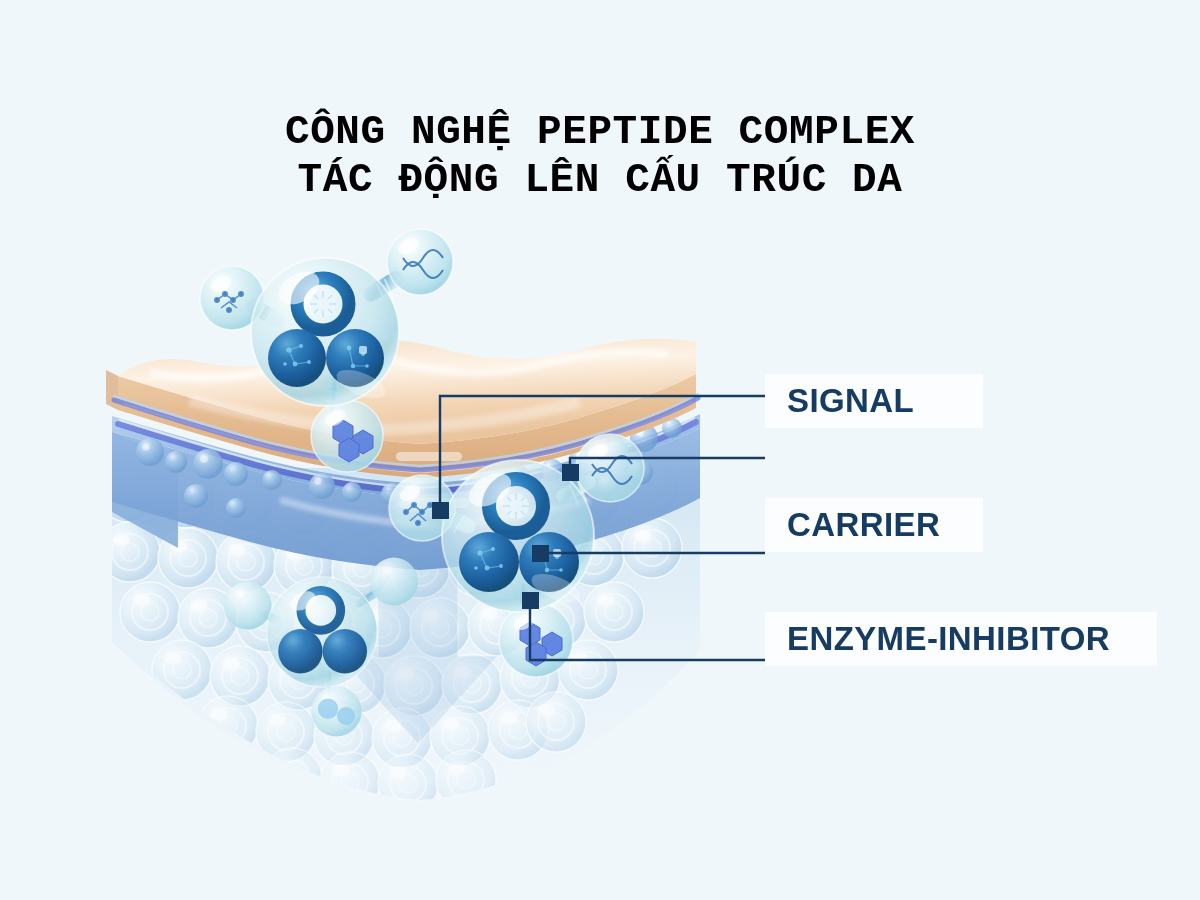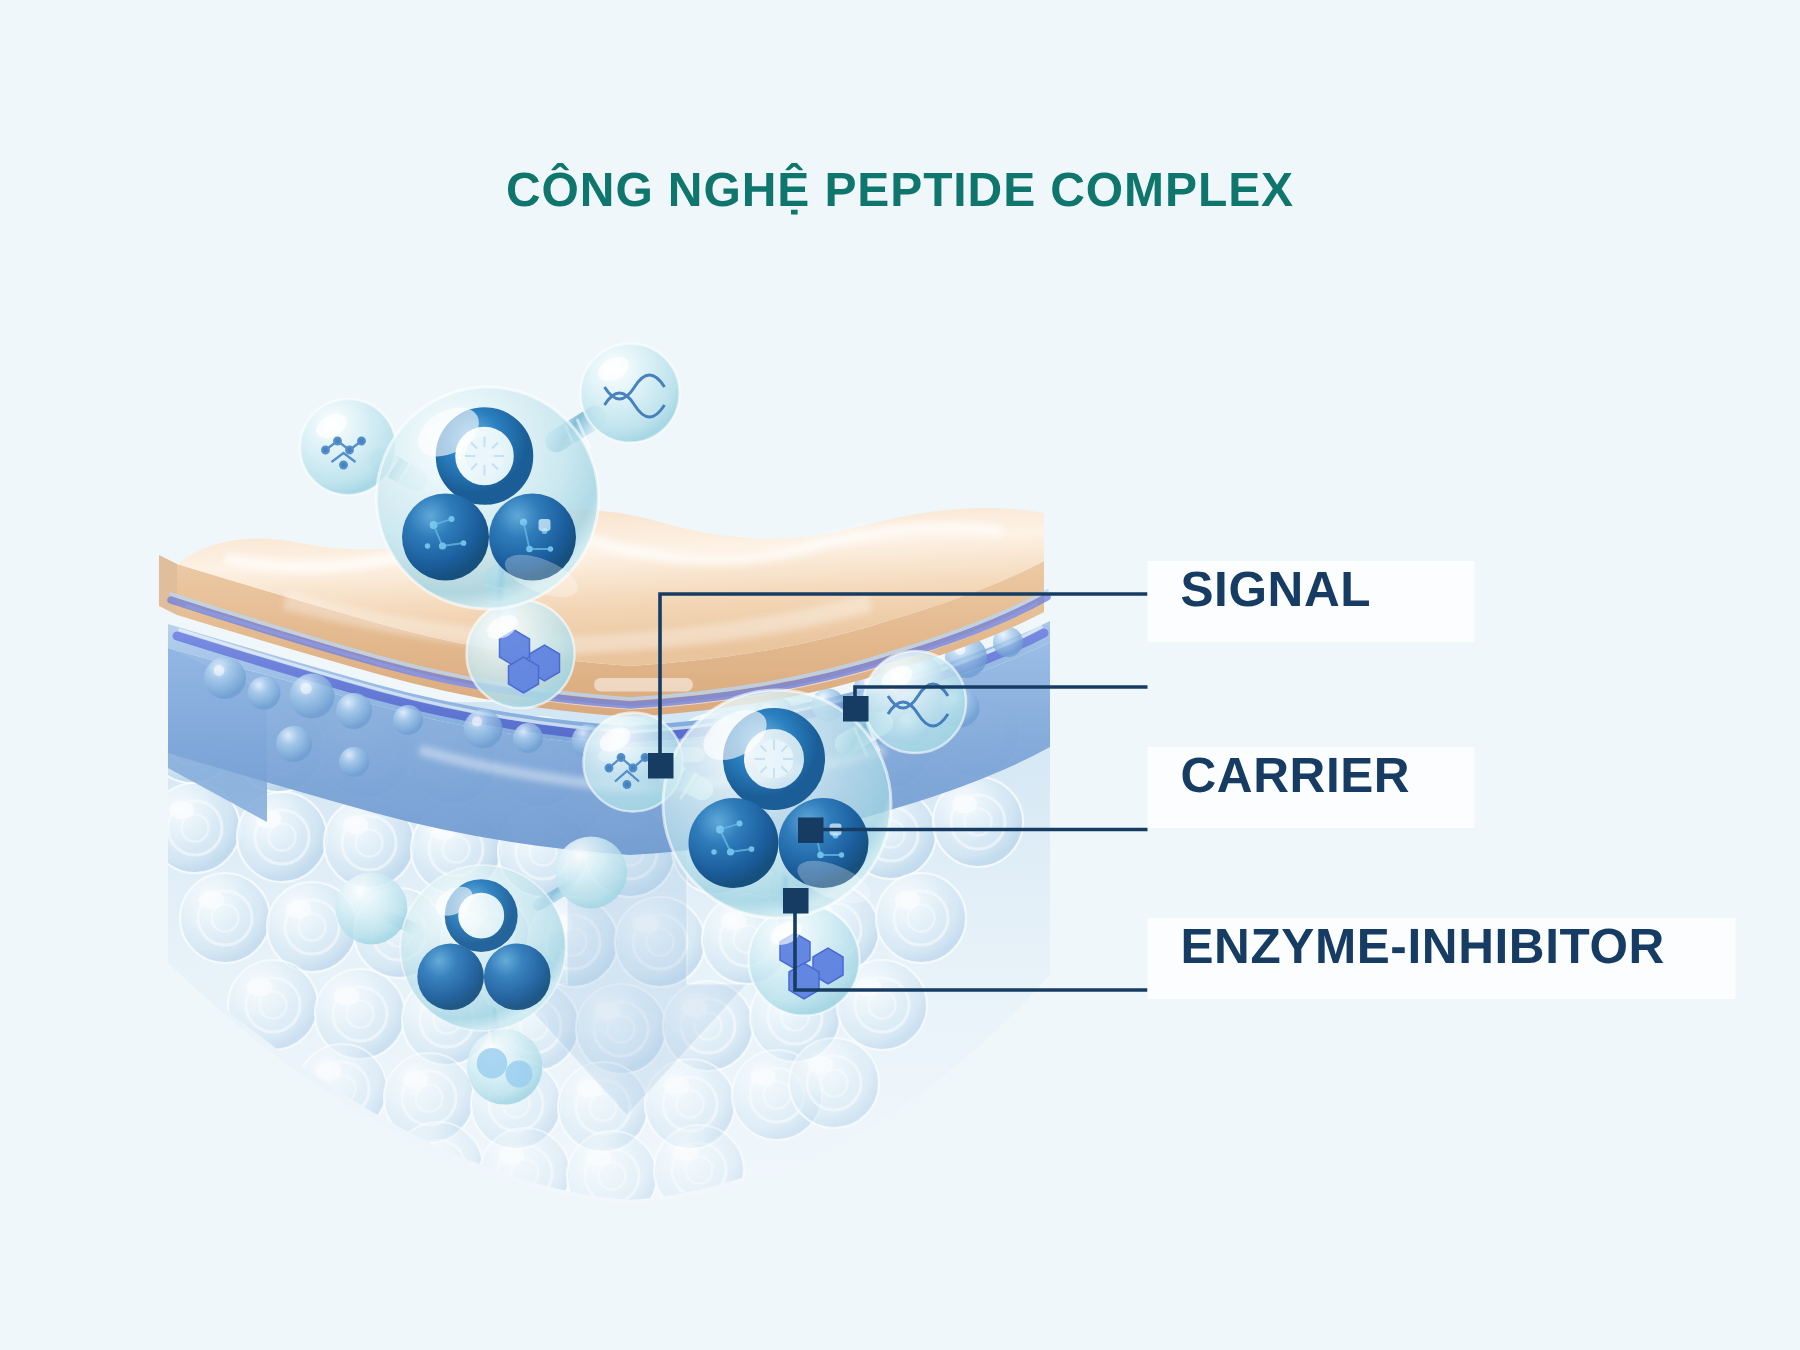--- a/index.html
+++ b/index.html
@@ -29,42 +29,43 @@
     position: absolute;
     left: 0;
     top: 108px;
     width: 1200px;
     text-align: center;
     line-height: 1.18;
     user-select: none;
   }
   .title-line {
     display: block;
-    font-family: Liberation Sans, sans-serif;
+    font-family: Liberation Mono, monospace;
     font-weight: bold;
-    font-size: 32px;
+    font-size: 41px;
     letter-spacing: 0.6px;
-    color: #0f766e;
+    color: #000000;
     white-space: nowrap;
   }
 
   
   #illustration {
     position: absolute;
     left: 0;
     top: 0;
     width: 1200px;
     height: 900px;
   }
 
   
   .label-box {
     position: absolute;
     background: #fbfdfe;
     display: flex;
+    align-items: center;
     padding-left: 22px;
     box-sizing: border-box;
     user-select: none;
   }
   .label-text {
     font-family: "Liberation Sans", sans-serif;
     font-weight: bold;
     font-size: 33px;
     letter-spacing: 0.4px;
     color: #173c63;
@@ -602,20 +603,21 @@
     <g fill="#173c63">
       <rect x="432" y="502" width="17" height="17"></rect>
       <rect x="562" y="464" width="17" height="17"></rect>
       <rect x="532" y="545" width="17" height="17"></rect>
       <rect x="522" y="592" width="17" height="17"></rect>
     </g>
   </svg>
 
   <div id="title-block">
     <span class="title-line">CÔNG NGHỆ PEPTIDE COMPLEX</span>
+    <span class="title-line">TÁC ĐỘNG LÊN CẤU TRÚC DA</span>
   </div>
 
   <div class="label-box" id="label-signal">
     <span class="label-text">SIGNAL</span>
   </div>
   <div class="label-box" id="label-carrier">
     <span class="label-text">CARRIER</span>
   </div>
   <div class="label-box" id="label-enzyme">
     <span class="label-text">ENZYME-INHIBITOR</span>

